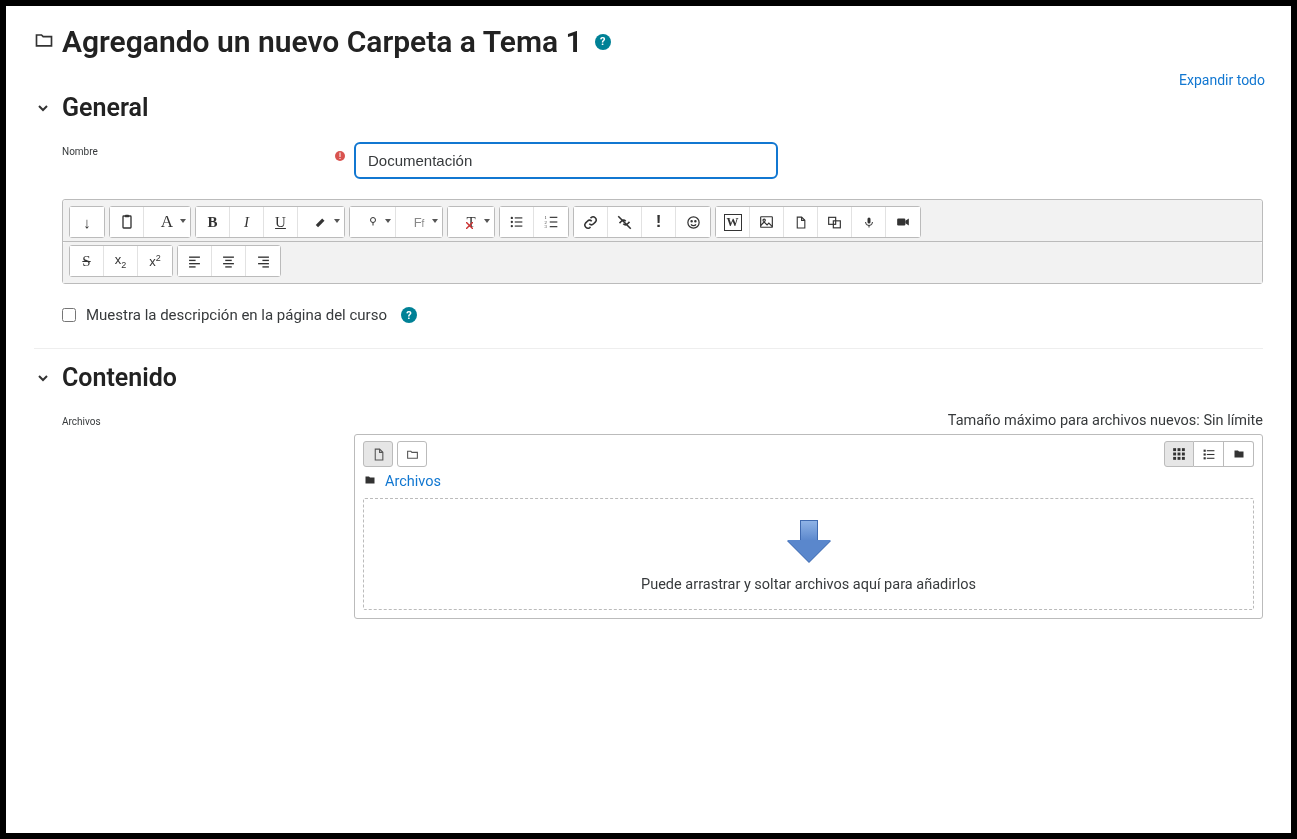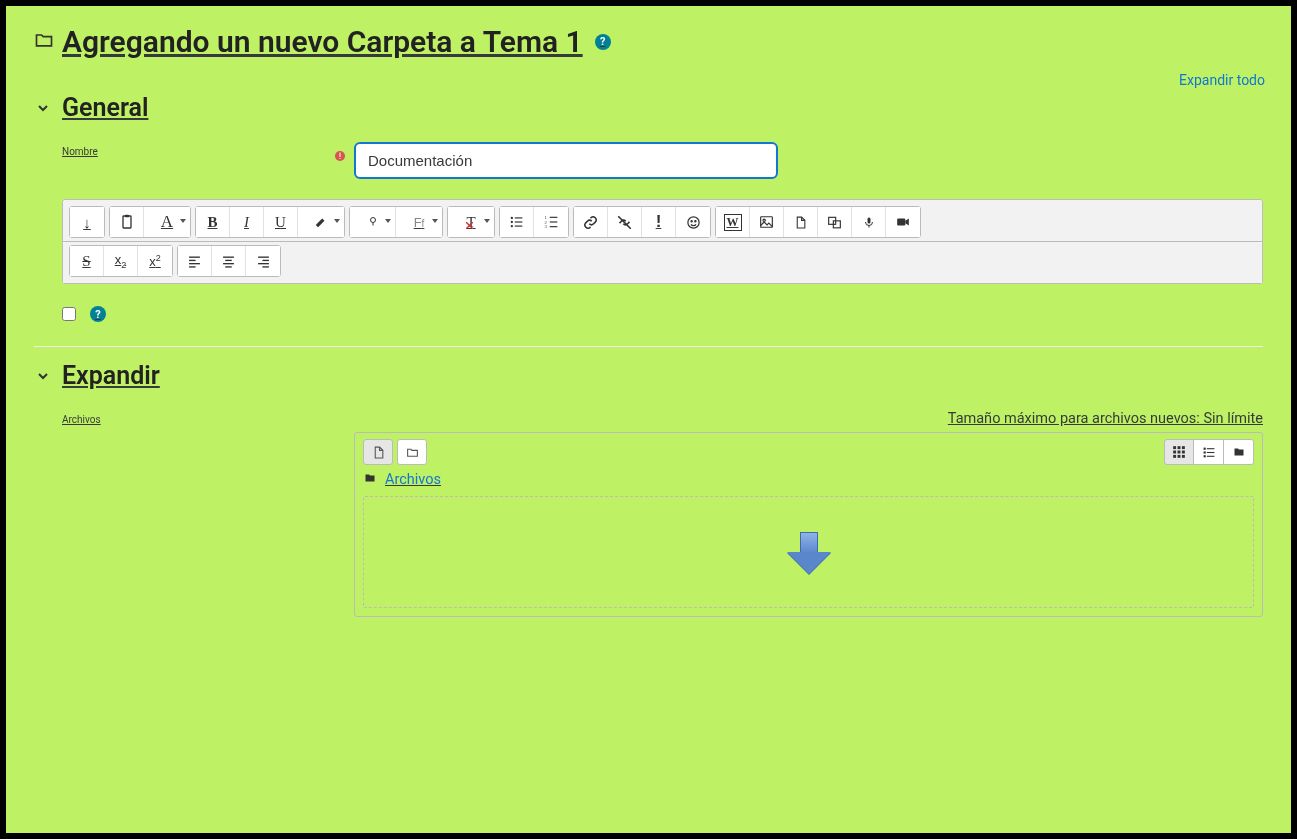--- a/index.html
+++ b/index.html
@@ -4,26 +4,25 @@
 <style>
   * { box-sizing: border-box; margin: 0; padding: 0; }
   body {
     font-family: -apple-system, BlinkMacSystemFont, "Segoe UI", Roboto, "Helvetica Neue", Arial, sans-serif;
     background: #000;
     padding: 6px;
     font-size: 15px;
     color: #373a3c;
   }
   .page {
-    background: #bef264;
+    background: #ffffff;
     width: 100%;
     min-height: 827px;
     padding: 18px 28px 19px 28px;
     position: relative;
-    text-decoration: underline;
   }
   .title-row {
     display: flex;
     align-items: center;
     gap: 8px;
   }
   .h1 {
     font-size: 30px;
     font-weight: 600;
     color: #222;
@@ -455,34 +454,35 @@
                   <line x1="2" y1="16" x2="22" y2="16"></line>
                   <line x1="10" y1="22" x2="22" y2="22"></line>
                 </svg>
               </div>
           </div>
         </div>
       </div>
 
       <div class="checkbox-row">
         <input type="checkbox" style="">
+        <span>Muestra la descripción en la página del curso</span>
         <span class="help-circle">?</span>
       </div>
     </div>
   </div>
 
   <hr class="divider">
 
   <div class="section-head" style="margin-top:14px">
     <span class="chev">
       <svg width="16" height="16" viewBox="0 0 24 24" fill="none" stroke="#333" stroke-width="3">
           <polyline points="6 9 12 15 18 9"></polyline>
         </svg>
     </span>
-    <h2>Expandir</h2>
+    <h2>Contenido</h2>
   </div>
 
   <div class="form-row">
     <div class="label-col">Archivos</div>
     <div class="req-col"></div>
     <div class="control-col">
       <div class="max-size">Tamaño máximo para archivos nuevos: Sin límite</div>
       <div class="filepicker">
         <div class="fp-toolbar">
           <div class="fp-left">
@@ -535,18 +535,19 @@
                 <path d="M3 5h7l2 2h9v12H3z"></path>
               </svg>
           </span>
           <a>Archivos</a>
         </div>
         <div class="drop-zone">
           <div class="arrow-down">
             <div class="stem"></div>
             <div class="head"></div>
           </div>
+          <span>Puede arrastrar y soltar archivos aquí para añadirlos</span>
         </div>
       </div>
     </div>
   </div>
 
 </div>
 
 </body></html>

